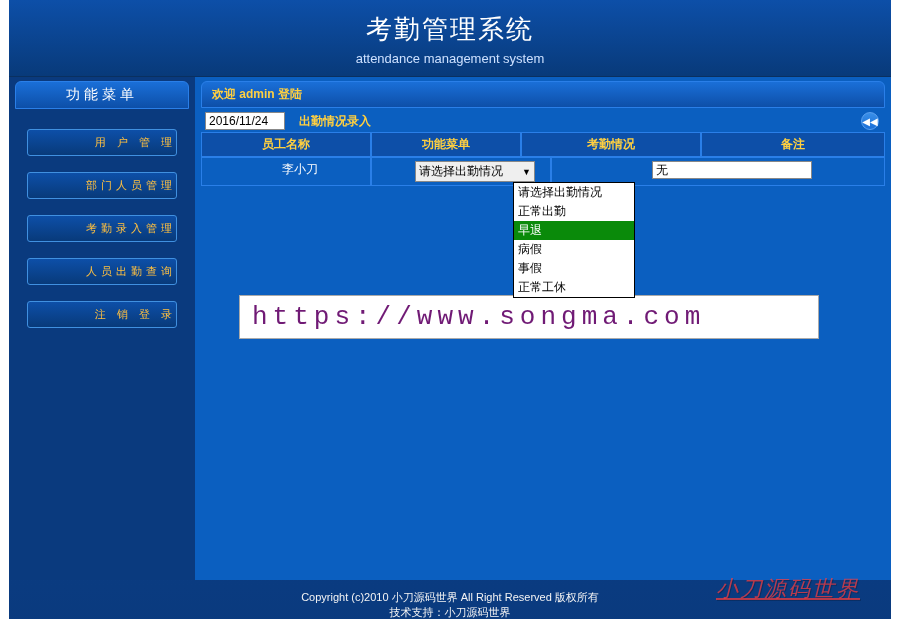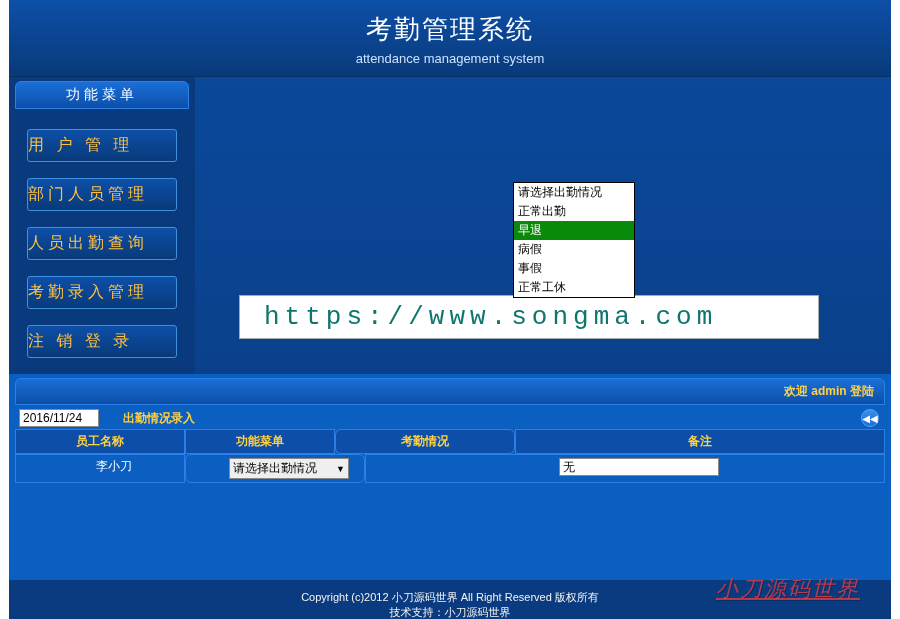--- a/index.html
+++ b/index.html
@@ -31,21 +31,20 @@
       letter-spacing: 2px;
     }
     .header-sub {
       color: #cce0ff;
       font-size: 13px;
       margin-top: 4px;
     }
     .body {
       display: flex;
       height: 503px;
-      flex-direction: column;
     }
     .sidebar {
       width: 186px;
       background: #0a3a7e;
       padding: 4px 6px 0 6px;
     }
     .sidebar-title {
       background: linear-gradient(to bottom, #1a6fd8, #0d4fa8);
       color: #fff;
       text-align: center;
@@ -58,61 +57,59 @@
     }
     .menu-btn {
       display: block;
       width: 150px;
       margin: 0 auto 16px;
       background: linear-gradient(to bottom, #0d4fa8, #083a7a);
       color: #ffc040;
       border: 1px solid #4090e0;
       border-radius: 3px;
       padding: 5px 0;
-      text-align: left;
-      font-size: 16px;
+      text-align: right;
+      font-size: 11px;
       letter-spacing: 4px;
       cursor: pointer;
     }
     .main {
       flex: 1;
       background: #0b5fc0;
       position: relative;
       padding: 4px 6px;
     }
     .welcome-bar {
       background: linear-gradient(to bottom, #1a6fd8, #0d4fa8);
       border: 1px solid #2a7fe8;
       border-radius: 6px 6px 0 0;
       color: #ffd040;
       font-size: 12px;
       padding: 4px 10px;
       margin-bottom: 2px;
       font-weight: bold;
-      text-align: right;
     }
     .controls-row {
       display: flex;
       align-items: center;
       padding: 2px 4px;
       font-size: 12px;
       color: #ffd040;
       position: relative;
-      gap: 16px;
     }
     .date-input {
       width: 80px;
       font-size: 12px;
       padding: 1px 3px;
       border: 1px solid #888;
       background: #fff;
       color: #000;
     }
     .ctrl-label {
-      margin-left: 8px;
+      margin-left: 14px;
       font-weight: bold;
     }
     .nav-circle {
       position: absolute;
       right: 6px;
       top: 2px;
       width: 18px;
       height: 18px;
       background: linear-gradient(to bottom, #3a8fe8, #1a6fd8);
       border: 1px solid #5aa0f0;
@@ -139,21 +136,21 @@
       color: #ffd040;
       font-weight: bold;
     }
     .td {
       background: #0b5fc0;
       color: #fff;
       padding-left: 28px;
     }
     .col-name { flex: 0 0 170px; }
     .col-dept { flex: 0 0 150px; }
-    .col-status { flex: 0 0 180px; border-radius: 6px; }
+    .col-status { flex: 0 0 180px; }
     .col-remark { flex: 1; }
     .select-box {
       width: 120px;
       font-size: 12px;
       border: 1px solid #888;
       background: #efefef;
       color: #000;
       display: inline-flex;
       align-items: center;
       justify-content: space-between;
@@ -191,25 +188,25 @@
     .dropdown-item.highlight {
       background: #0a8a0a;
       color: #fff;
     }
     .watermark {
       position: absolute;
       top: 295px;
       left: 230px;
       width: 580px;
       background: #fff;
-      color: #0f766e;
+      color: #701a75;
       font-size: 26px;
       font-family: "Courier New", monospace;
       letter-spacing: 5px;
-      padding: 6px 24px;
+      padding: 6px 12px;
       border: 1px solid #aaa;
       z-index: 3;
     }
     .footer {
       text-align: center;
       color: #f4f4f4;
       font-size: 11px;
       padding: 10px 0 6px;
       position: relative;
     }
@@ -234,22 +231,22 @@
     <div class="header-title">考勤管理系统</div>
     <div class="header-sub">attendance management system</div>
   </div>
 
   <div class="body">
 
     <div class="sidebar">
       <div class="sidebar-title">功能菜单</div>
       <div class="menu-btn">用 户 管 理</div>
       <div class="menu-btn">部门人员管理</div>
+      <div class="menu-btn">考勤录入管理</div>
       <div class="menu-btn">人员出勤查询</div>
-      <div class="menu-btn">考勤录入管理</div>
       <div class="menu-btn">注 销 登 录</div>
     </div>
 
     <div class="main">
 
       <div class="welcome-bar">
         <span>欢迎</span>
         <span>admin</span>
         <span>登陆</span>
       </div>
@@ -290,18 +287,18 @@
       <div class="dropdown-item">正常出勤</div>
       <div class="dropdown-item highlight">早退</div>
       <div class="dropdown-item">病假</div>
       <div class="dropdown-item">事假</div>
       <div class="dropdown-item">正常工休</div>
     </div>
 
   <div class="watermark">https://www.songma.com</div>
 
   <div class="footer">
-    <div>Copyright (c)2012   小刀源码世界   All Right Reserved   版权所有</div>
+    <div>Copyright (c)2010   小刀源码世界   All Right Reserved   版权所有</div>
     <div>技术支持：小刀源码世界</div>
     <div class="brand-mark">小刀源码世界</div>
   </div>
 
 </div>
 
 </body></html>

